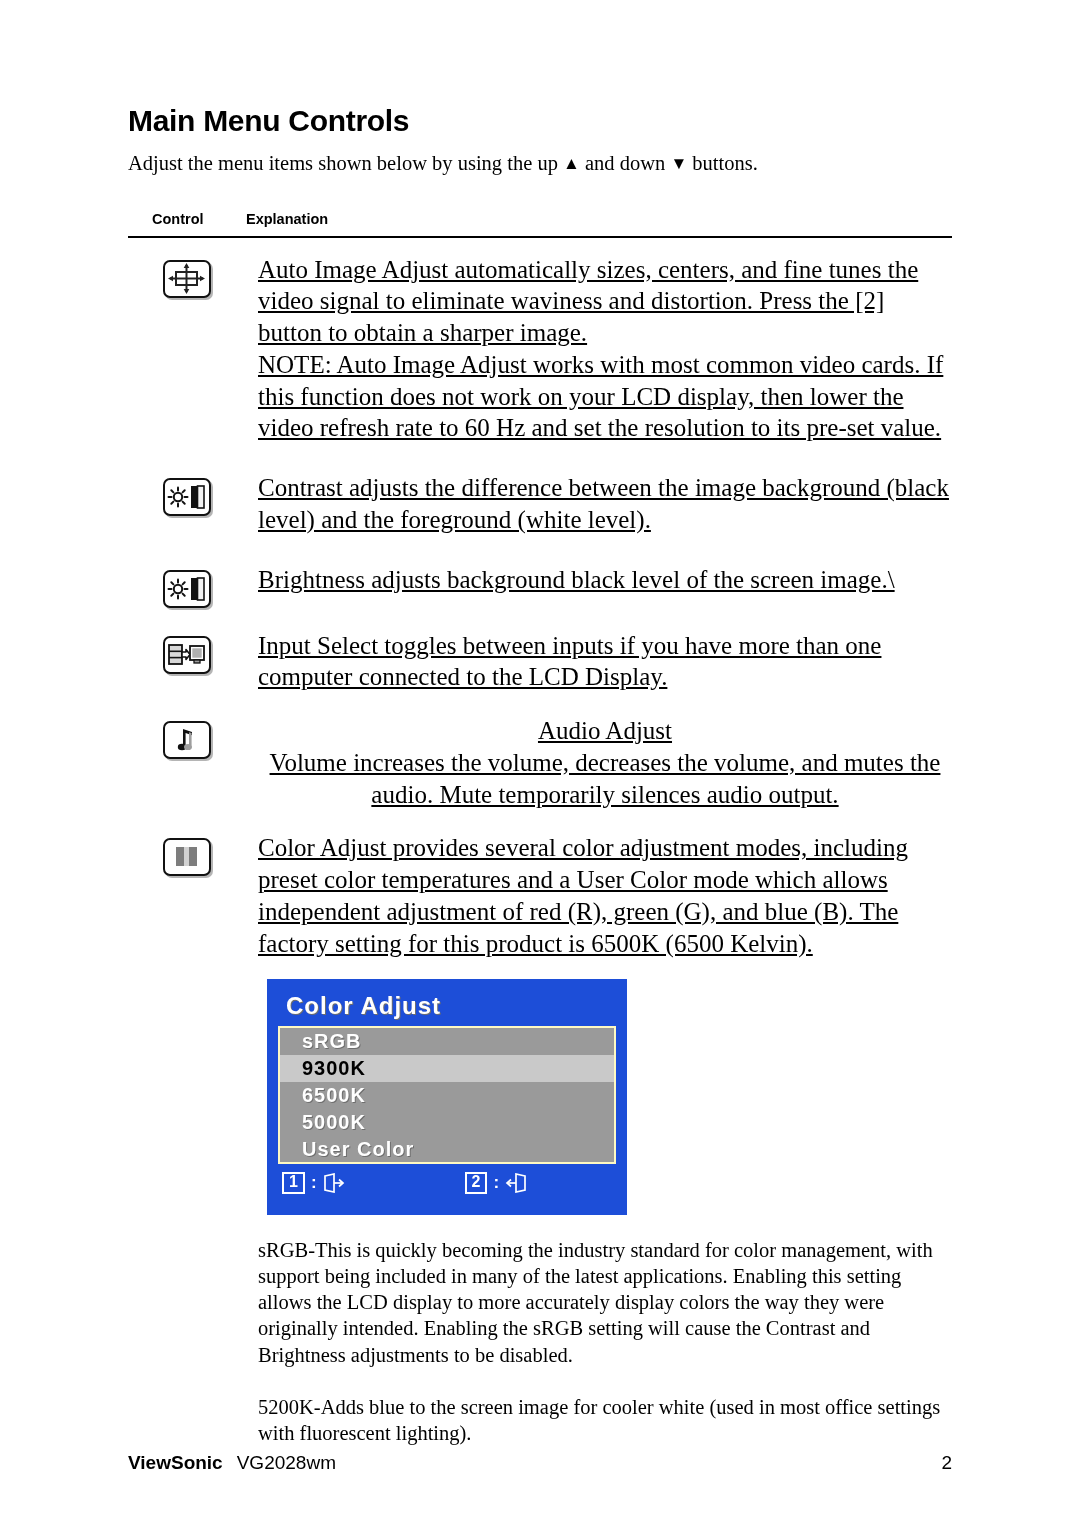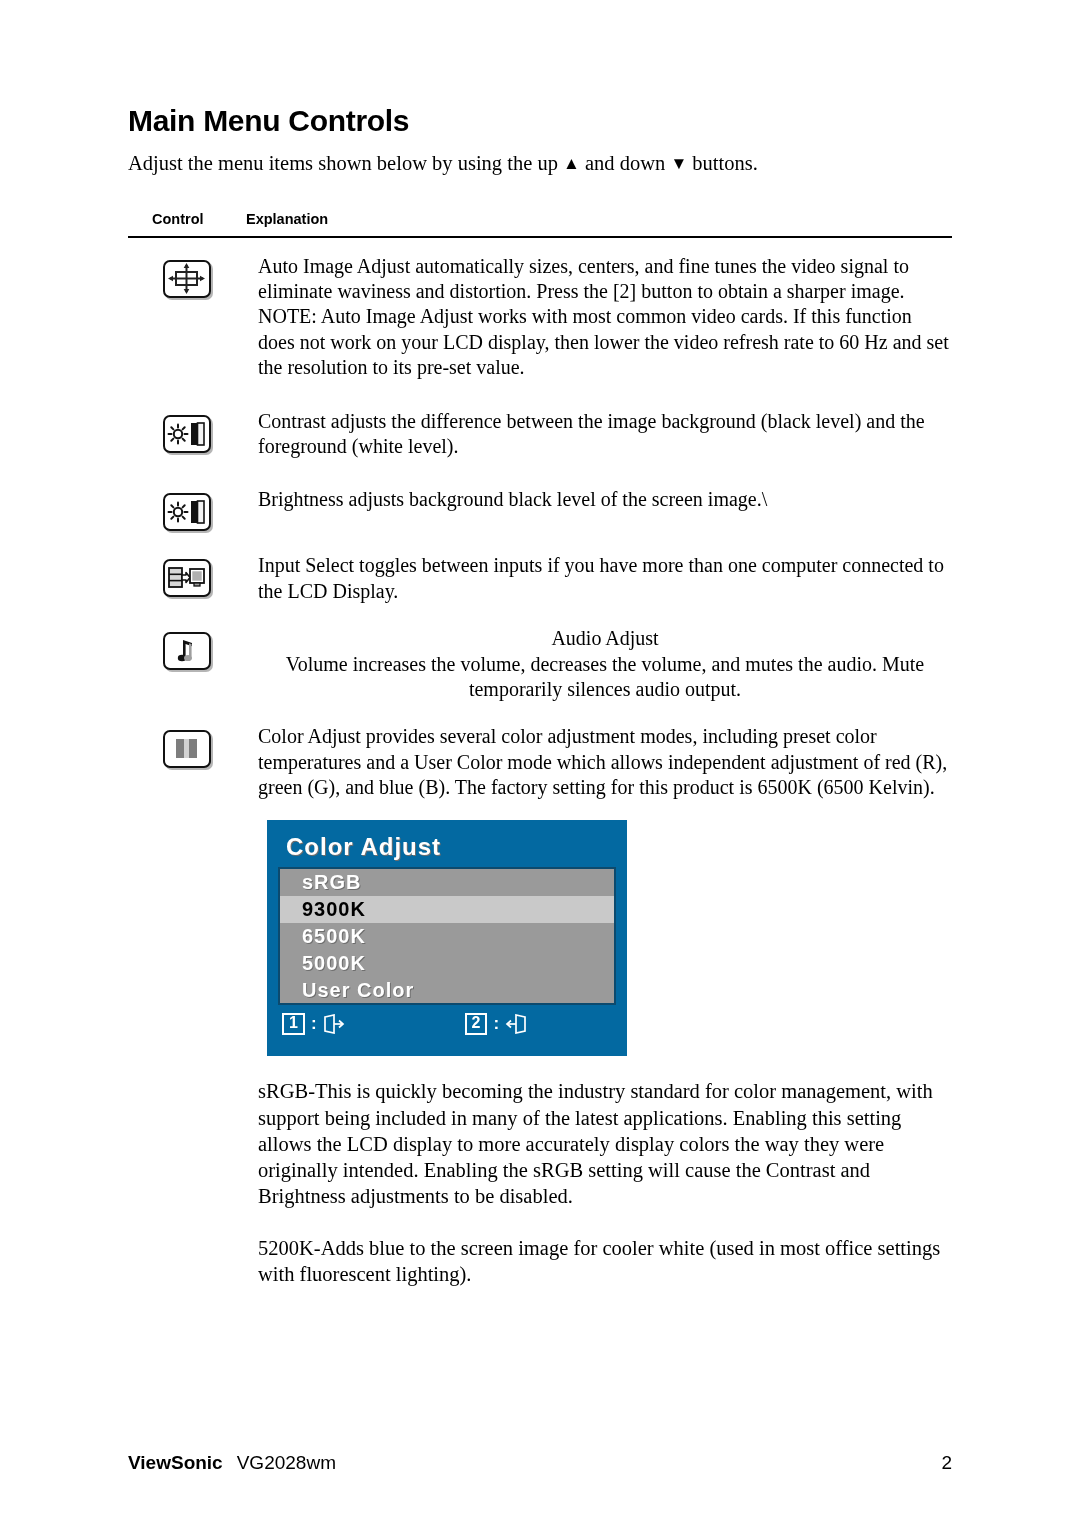--- a/index.html
+++ b/index.html
@@ -78,22 +78,23 @@
   }
   .row-icon-cell {
     width: 130px;
     flex: 0 0 130px;
     padding-top: 6px;
     padding-left: 35px;
     box-sizing: border-box;
   }
   .row-text {
     flex: 1;
-    font-size: 20px;
+    font-size: 25px;
     line-height: 1.27;
+    text-decoration: underline;
   }
   .row-text p { margin: 0; }
 
   
   .icon-box {
     width: 48px;
     height: 38px;
     border: 2.5px solid #111;
     border-radius: 7px;
     background: #fff;
@@ -103,36 +104,36 @@
   }
   .icon-box svg { display:block; position:absolute; left:0; top:0; }
 
   
   .osd-wrap {
     margin: 20px 0 0 139px;
   }
   .osd {
     width: 360px;
     height: 236px;
-    background: #0369a1;
+    background: #1d4ed8;
     box-sizing: border-box;
     padding: 9px 11px 0 11px;
     font-family: "Liberation Sans", sans-serif;
     position: relative;
   }
   .osd-title {
     color: #ffffff;
     font-size: 24px;
     font-weight: bold;
     letter-spacing: 1px;
     margin: 4px 0 6px 8px;
     text-shadow: 1px 1px 0 #6e6e6e;
   }
   .osd-list {
-    border: 2px solid #0c4a6e;
+    border: 2px solid #fef9c3;
     background: #9a9a9a;
     padding: 0;
     margin: 0;
     list-style: none;
   }
   .osd-item {
     font-size: 20px;
     font-weight: bold;
     letter-spacing: 1px;
     color: #ffffff;

